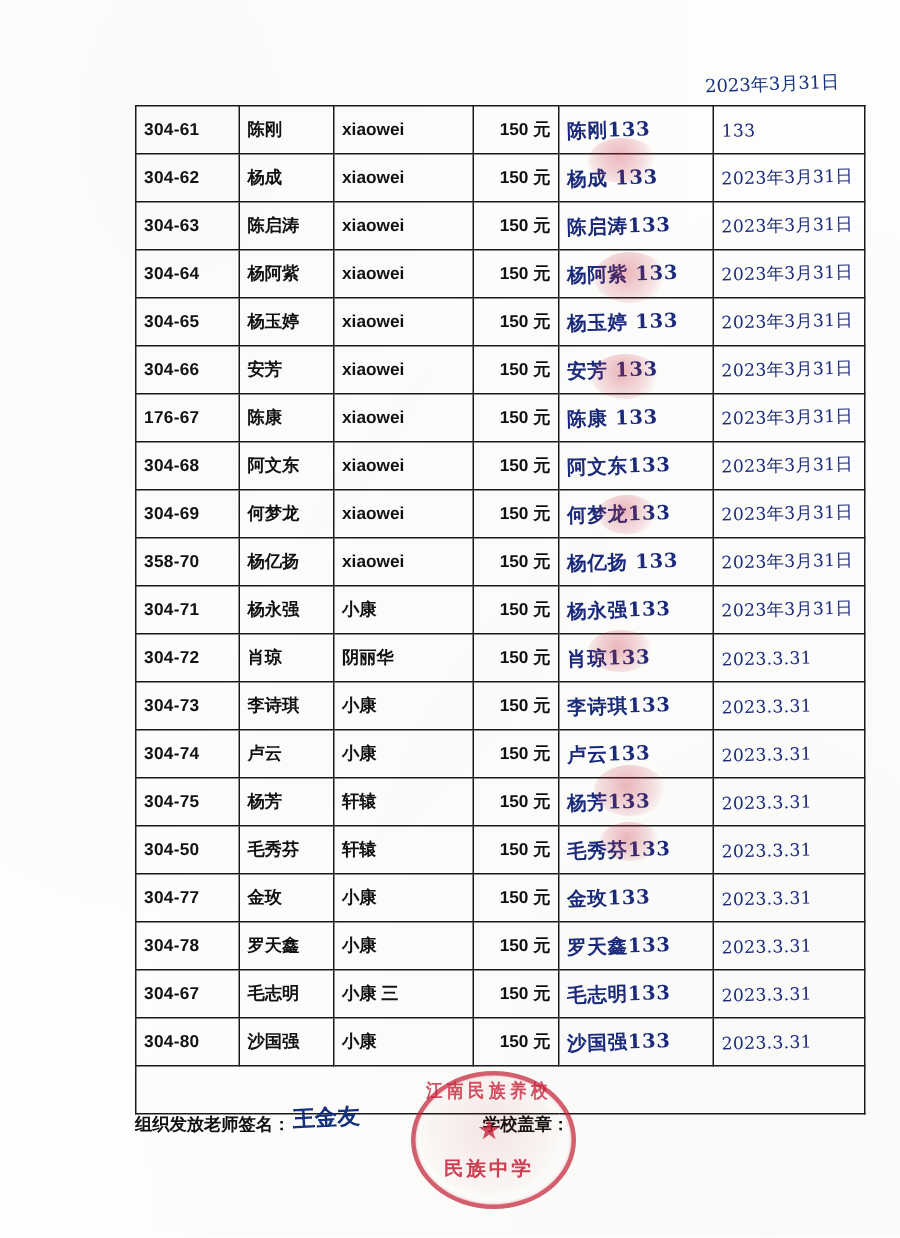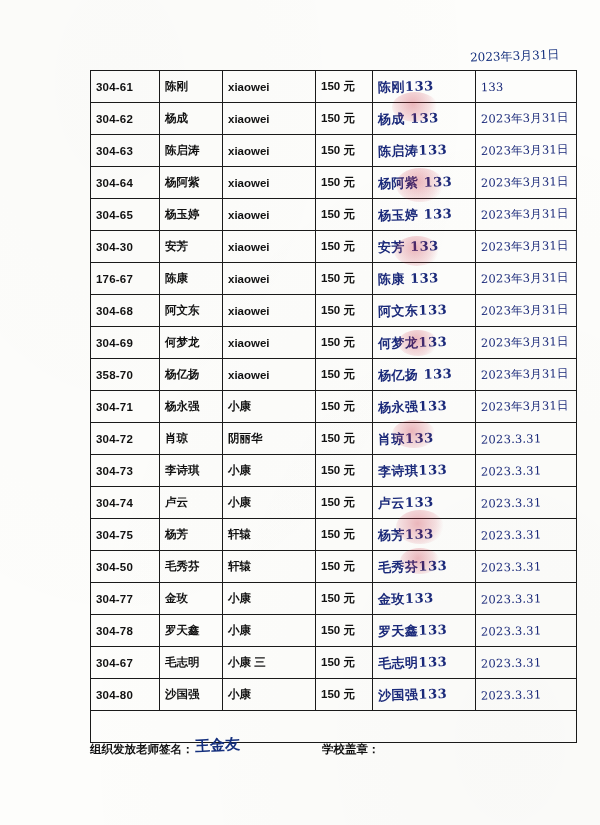--- a/index.html
+++ b/index.html
@@ -48,21 +48,21 @@
     height: 31px;
     font-size: 11.5px;
     color: #111;
     padding: 0 5px;
     vertical-align: middle;
     background: transparent;
   }
   td.c-id { width: 58px; font-weight: bold; letter-spacing: 0.2px; }
   td.c-name { width: 52px; font-weight: bold; }
   td.c-school { width: 82px; font-weight: bold; font-size: 11px; margin-top: 12px; }
-  td.c-amount { width: 46px; font-weight: bold; text-align: left; font-size: 10.5px; margin-top: 16px; }
+  td.c-amount { width: 46px; font-weight: bold; text-align: right; font-size: 10.5px; margin-top: 16px; }
   td.c-sign { width: 92px; }
   td.c-date { width: 90px; }
 
   .blank-row td { height: 40px; }
 
   
   .hand {
     font-family: "DejaVu Serif", serif;
     color: #1b2a7a;
     font-size: 13px;
@@ -230,21 +230,21 @@
         </tr>
         <tr>
           <td class="c-id">304-65</td>
           <td class="c-name">杨玉婷</td>
           <td class="c-school">xiaowei</td>
           <td class="c-amount">150 元</td>
           <td class="c-sign"><span class="hand sign">杨玉婷 133</span></td>
           <td class="c-date"><span class="hand date">2023年3月31日</span></td>
         </tr>
         <tr>
-          <td class="c-id">304-30</td>
+          <td class="c-id">304-66</td>
           <td class="c-name">安芳</td>
           <td class="c-school">xiaowei</td>
           <td class="c-amount">150 元</td>
           <td class="c-sign"><span class="hand sign">安芳  133</span></td>
           <td class="c-date"><span class="hand date">2023年3月31日</span></td>
         </tr>
         <tr>
           <td class="c-id">176-67</td>
           <td class="c-name">陈康</td>
           <td class="c-school">xiaowei</td>
@@ -370,13 +370,20 @@
   <div class="smudge" style="left:392px; top:420px; width:44px; height:28px;"></div>
   <div class="smudge" style="left:396px; top:510px; width:48px; height:34px;"></div>
   <div class="smudge" style="left:400px; top:548px; width:40px; height:26px;"></div>
 
   <div class="footer">
     <span class="f-left">组织发放老师签名：</span>
     <span class="sig-teacher">王金友</span>
     <span class="f-right">学校盖章：</span>
   </div>
 
+  <div class="seal">
+    <div class="seal-blotch"></div>
+    <div class="ring"></div>
+    <div class="seal-arc">江南民族养校</div>
+    <div class="seal-star">★</div>
+    <div class="seal-bottom">民族中学</div>
+  </div>
 </div>
 
 </body></html>

